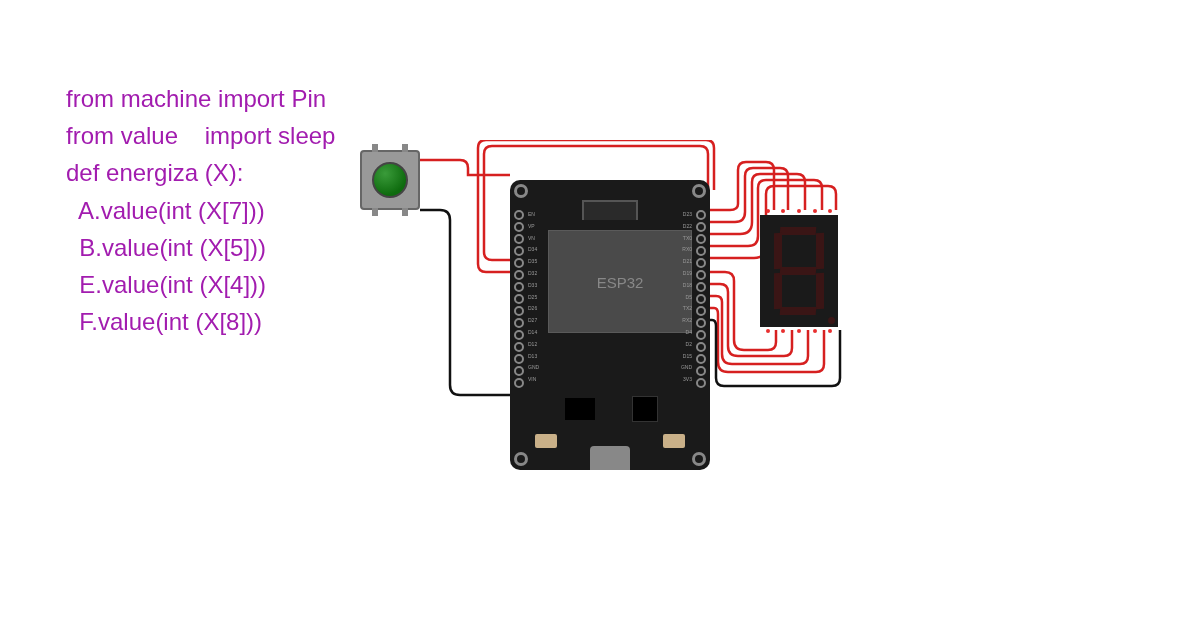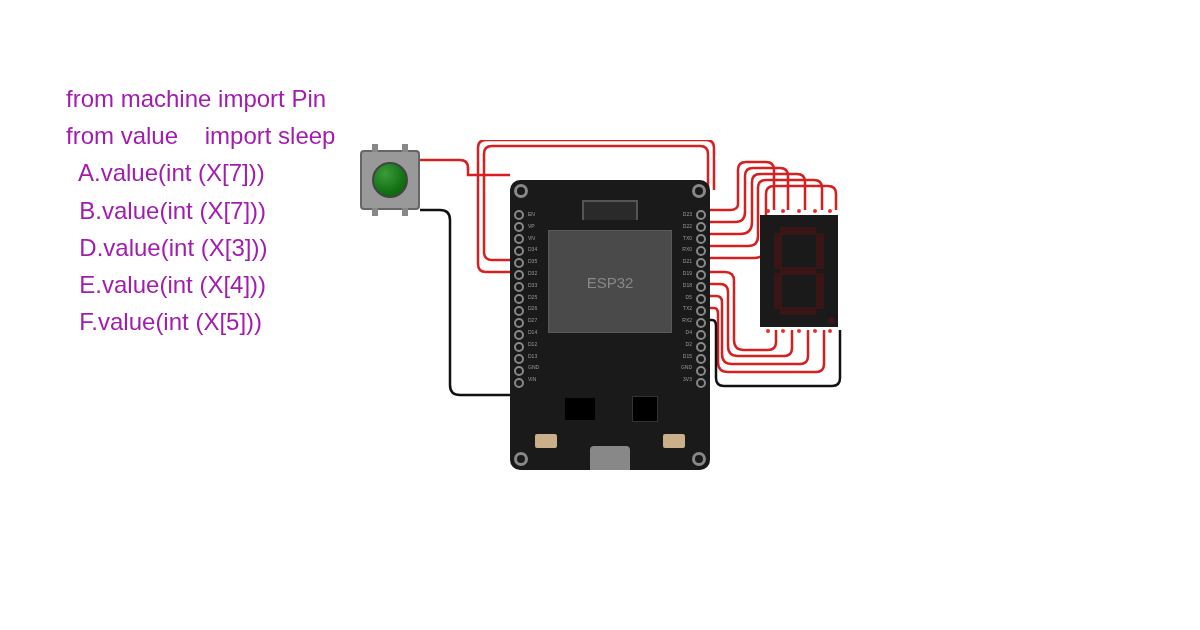--- a/index.html
+++ b/index.html
@@ -36,21 +36,21 @@
   top: 40px;
   width: 200px;
   height: 290px;
   background: #1a1a1a;
   border-radius: 10px;
 }
 .board-chip {
   position: absolute;
   left: 38px;
   top: 50px;
-  width: 124px;
+  width: 144px;
   height: 103px;
   background: #4a4a4a;
   border: 1px solid #5a5a5a;
 }
 .board-chip-text {
   position: absolute;
   left: 50%;
   top: 50%;
   transform: translate(-50%, -50%);
   color: #888;
@@ -242,26 +242,26 @@
   pointer-events: none;
 }
 </style>
 </head>
 <body>
 
 <div class="code-area">
   <div class="code-line">from machine import Pin</div>
   <div class="code-line">from value    import sleep</div>
   <div class="code-line"></div>
+  <div class="code-line">def energiza (X):</div>
   <div class="code-line"></div>
   <div class="code-line">  A.value(int (X[7]))</div>
-  <div class="code-line">  B.value(int (X[7]))</div>
-  <div class="code-line">  D.value(int (X[3]))</div>
+  <div class="code-line">  B.value(int (X[5]))</div>
   <div class="code-line">  E.value(int (X[4]))</div>
-  <div class="code-line">  F.value(int (X[5]))</div>
+  <div class="code-line">  F.value(int (X[8]))</div>
 </div>
 
 <div class="circuit">
 
   <svg class="wires" viewBox="0 0 600 350">
 
     <path d="M 60 20 L 100 20 Q 108 20 108 28 L 108 35 L 150 35" stroke="#d62020" stroke-width="2.5" fill="none"></path>
 
     <path d="M 60 70 L 80 70 Q 90 70 90 80 L 90 245 Q 90 255 100 255 L 150 255" stroke="#111" stroke-width="2.5" fill="none"></path>
 

